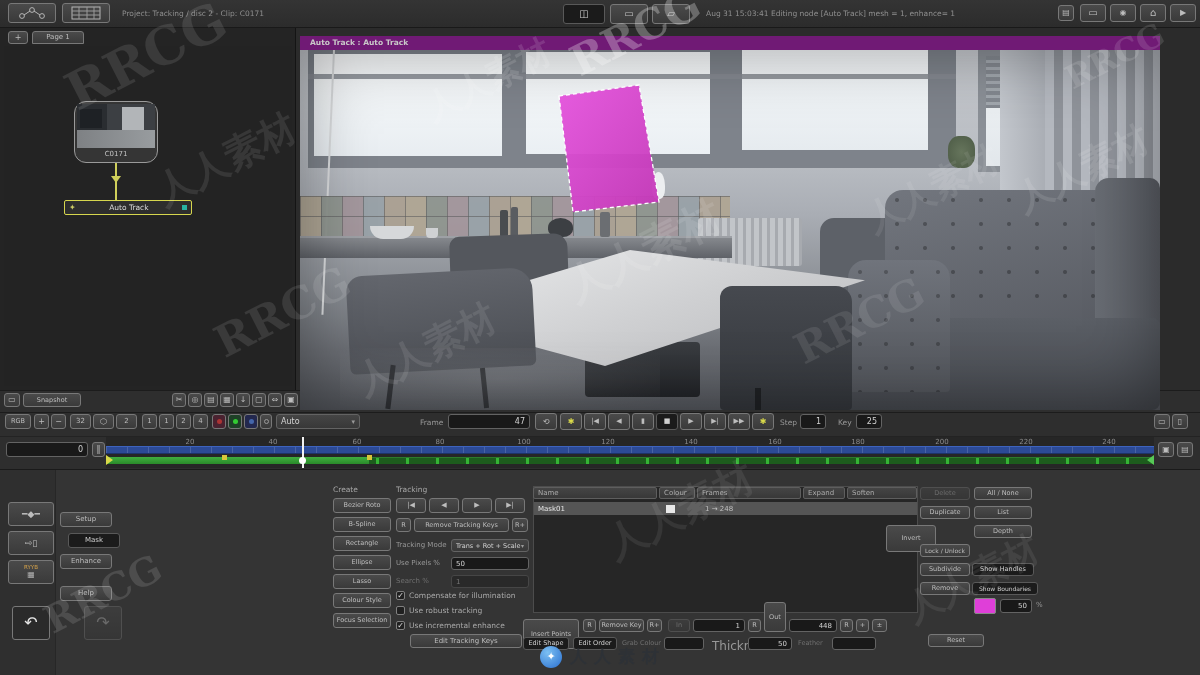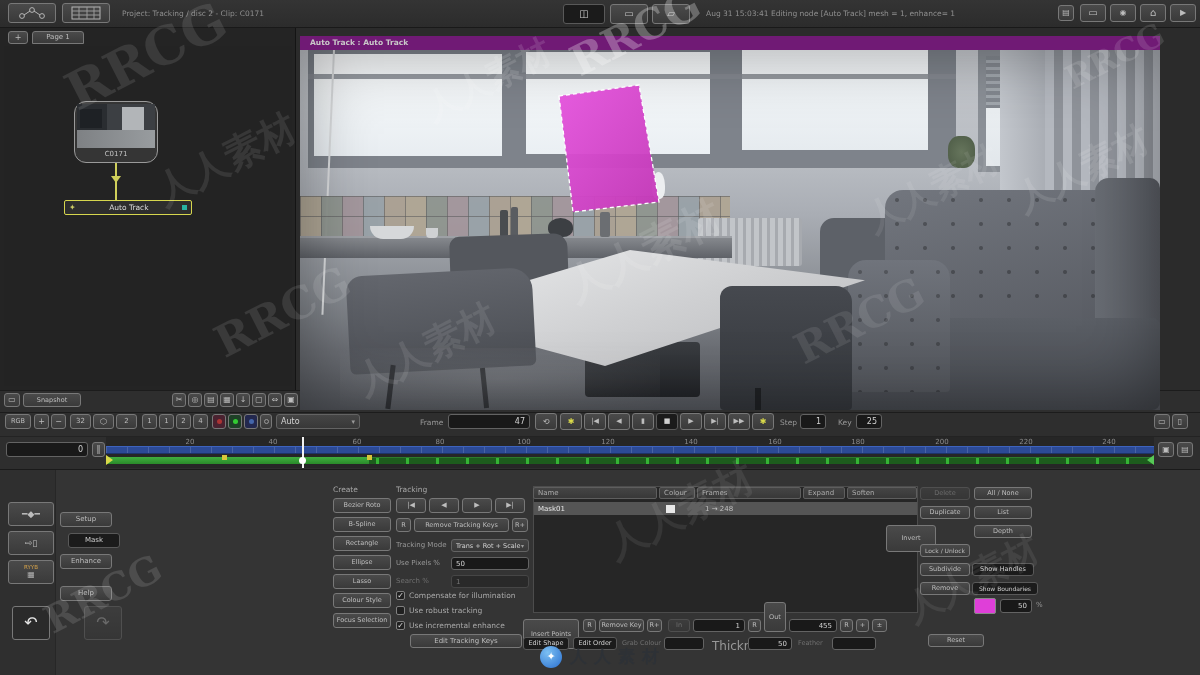--- a/index.html
+++ b/index.html
@@ -510,21 +510,21 @@
   <div class="inp right" style="left:693px;top:619px;width:52px;height:13px;font-size:7px">
       <span>1</span>
     </div>
   <div class="btn t65" style="left:748px;top:619px;width:13px;height:13px">
       <span>R</span>
     </div>
   <div class="btn t65" style="left:764px;top:602px;width:22px;height:30px">
       <span>Out</span>
     </div>
   <div class="inp right" style="left:789px;top:619px;width:48px;height:13px;font-size:7px">
-      <span>455</span>
+      <span>448</span>
     </div>
   <div class="btn t65" style="left:840px;top:619px;width:13px;height:13px">
       <span>R</span>
     </div>
   <div class="btn t65" style="left:856px;top:619px;width:13px;height:13px">
       <span>+</span>
     </div>
   <div class="btn t65" style="left:872px;top:619px;width:15px;height:13px">
       <span>±</span>
     </div>

